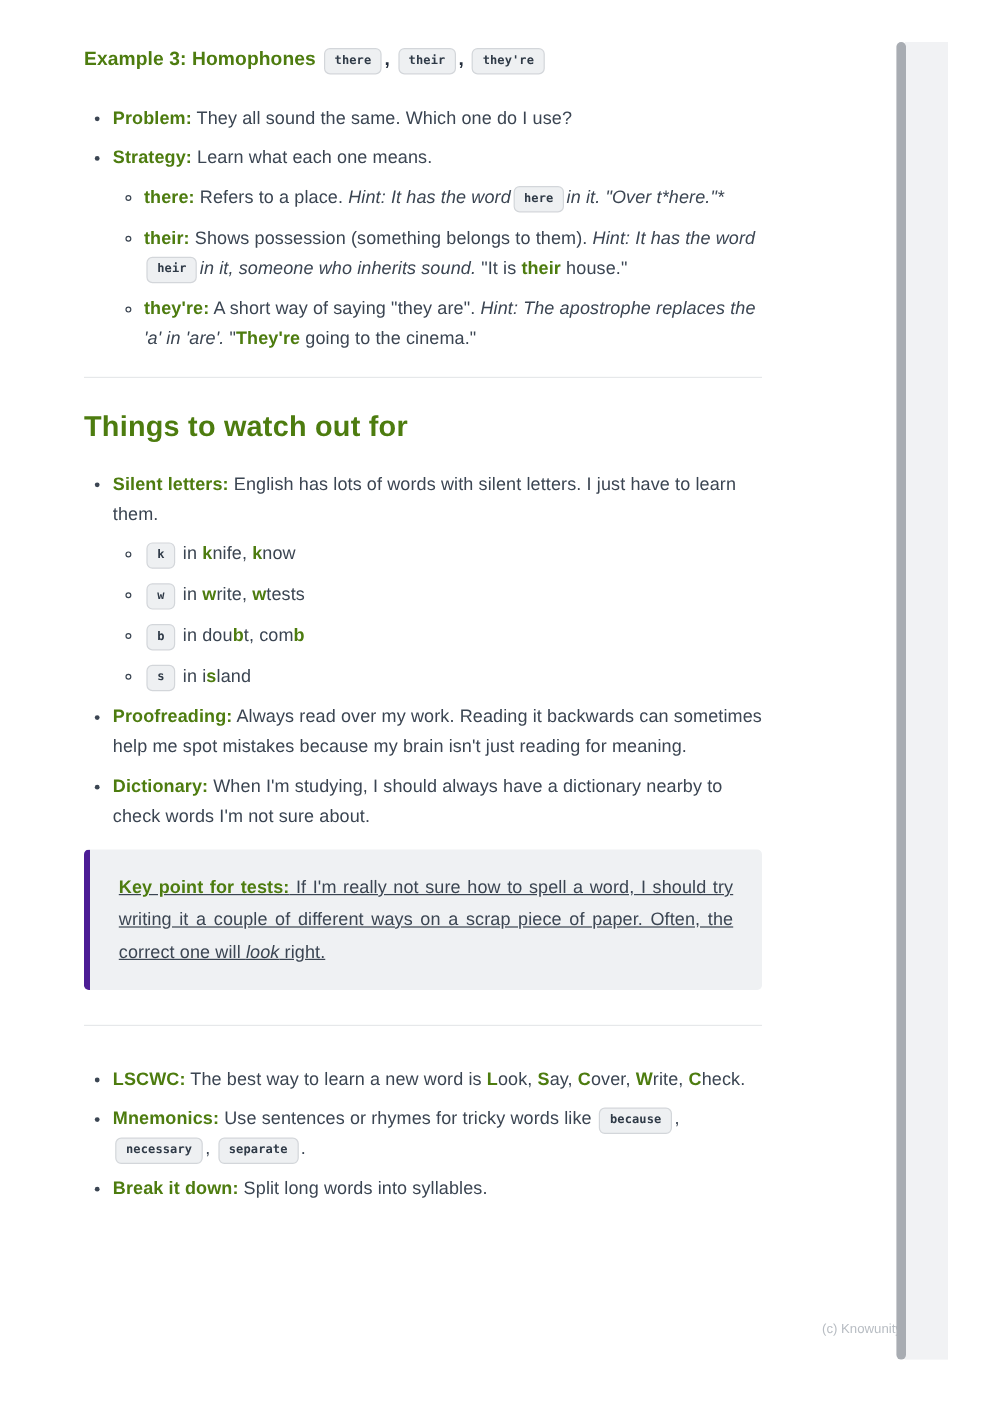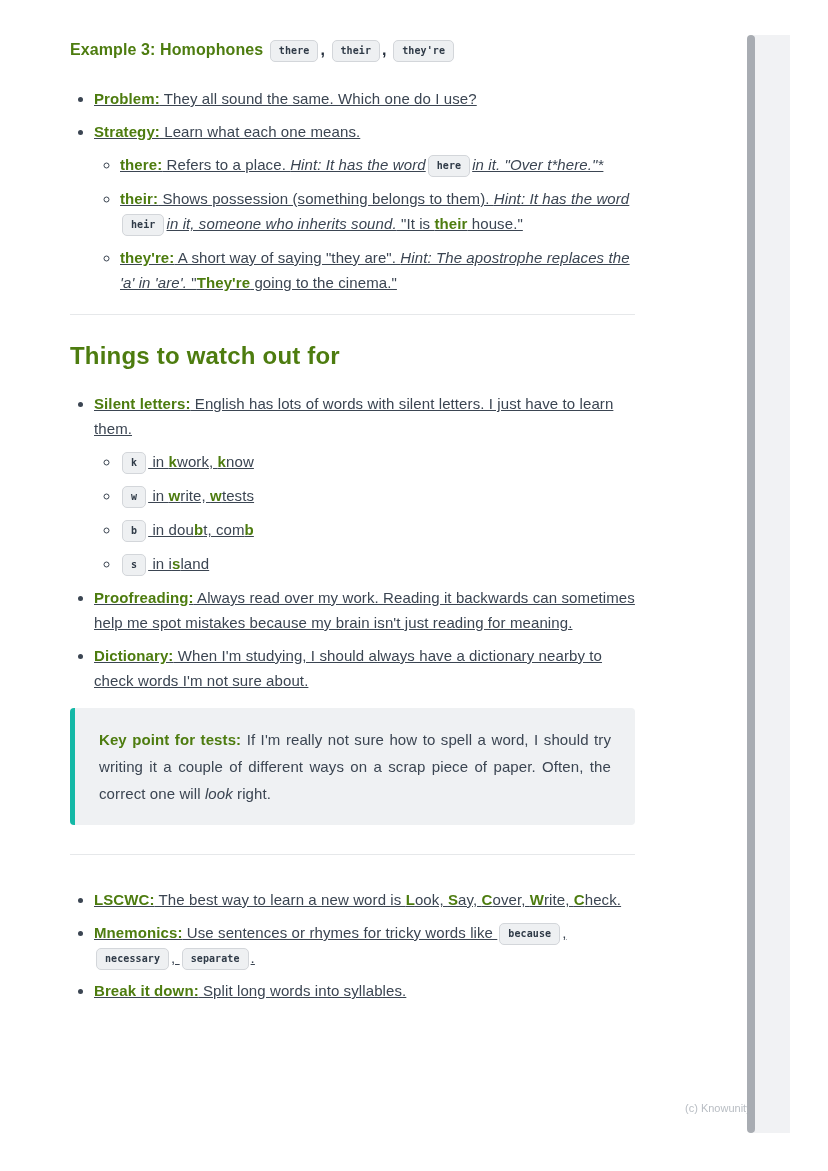--- a/index.html
+++ b/index.html
@@ -17,33 +17,33 @@
   .b{font-weight:bold;color:#4d7c0f;}
   .i{font-style:italic;}
   .code{
     display:inline-block;
     font-family:"DejaVu Sans Mono","Liberation Mono",monospace;
     font-weight:bold;font-size:10px;line-height:17px;
     color:#2f3a47;background:#eef0f2;
     border:1px solid #d3d6da;border-radius:5px;
     padding:1px 8px 2px;margin:0 2px;vertical-align:1px;
   }
-  ul.lvl1{list-style:disc;margin:24px 0 0;padding:0 0 0 24px;text-decoration:underline;}
+  ul.lvl1{list-style:disc;margin:24px 0 0;padding:0 0 0 24px;}
   ul.lvl1 > li{margin:0 0 8px;}
   ul.lvl2{list-style:circle;margin:8px 0 8px;padding:0 0 0 26px;}
   ul.lvl2 > li{margin:0 0 9px;}
   hr{border:none;border-top:1px solid #e6e8ea;margin:19px 0 0;}
   h2{
     font-size:24px;line-height:30px;font-weight:bold;
     color:#4d7c0f;margin:26px 0 0;letter-spacing:.2px;
   }
   .callout{
     margin:15px 0 0;background:#eff1f3;
-    border-left:5px solid #14b8a6;border-radius:4px;
-    padding:18px 24px;text-align:justify;line-height:27px;
+    border-left:5px solid #4c1d95;border-radius:4px;
+    padding:18px 24px;text-align:justify;line-height:27px;text-decoration:underline;
   }
   .watermark{
     position:absolute;left:685px;top:1101px;
     font-size:11px;line-height:14px;color:#b8bdc3;
   }
   .scroll-track{
     position:absolute;left:754px;top:35px;width:36px;height:1098px;
     background:#f1f2f4;
   }
   .scroll-thumb{
@@ -62,21 +62,21 @@
         <li><span class="b">Strategy:</span><span> Learn what each one means.</span><ul class="lvl2">
             <li><span class="b">there:</span><span> Refers to a place. </span><span class="i">Hint: It has the word</span><span class="code">here</span><span class="i">in it. "Over t*here."*</span></li>
             <li><span class="b">their:</span><span> Shows possession (something belongs to them). </span><span class="i">Hint: It has the word</span><span class="code">heir</span><span class="i">in it, someone who inherits sound.</span><span> "It is </span><span class="b">their</span><span> house."</span></li>
             <li><span class="b">they're:</span><span> A short way of saying "they are". </span><span class="i">Hint: The apostrophe replaces the 'a' in 'are'.</span><span> "</span><span class="b">They're</span><span> going to the cinema."</span></li>
           </ul></li>
       </ul>
       <hr>
       <h2>Things to watch out for</h2>
       <ul class="lvl1" style="margin-top: 20px;">
         <li><span class="b">Silent letters:</span><span> English has lots of words with silent letters. I just have to learn them.</span><ul class="lvl2">
-            <li><span class="code">k</span><span> in </span><span class="b">k</span><span>work, </span><span class="b">k</span><span>now</span></li>
+            <li><span class="code">k</span><span> in </span><span class="b">k</span><span>nife, </span><span class="b">k</span><span>now</span></li>
             <li><span class="code">w</span><span> in </span><span class="b">w</span><span>rite, </span><span class="b">w</span><span>tests</span></li>
             <li><span class="code">b</span><span> in dou</span><span class="b">b</span><span>t, com</span><span class="b">b</span></li>
             <li><span class="code">s</span><span> in i</span><span class="b">s</span><span>land</span></li>
           </ul></li>
         <li><span class="b">Proofreading:</span><span> Always read over my work. Reading it backwards can sometimes help me spot mistakes because my brain isn't just reading for meaning.</span></li>
         <li><span class="b">Dictionary:</span><span> When I'm studying, I should always have a dictionary nearby to check words I'm not sure about.</span></li>
       </ul>
       <div class="callout"><span class="b">Key point for tests:</span><span> If I'm really not sure how to spell a word, I should try writing it a couple of different ways on a scrap piece of paper. Often, the correct one will </span><span class="i">look</span><span> right.</span></div>
       <hr style="margin-top: 29px;">
       <ul class="lvl1" style="margin-top: 32px;">

